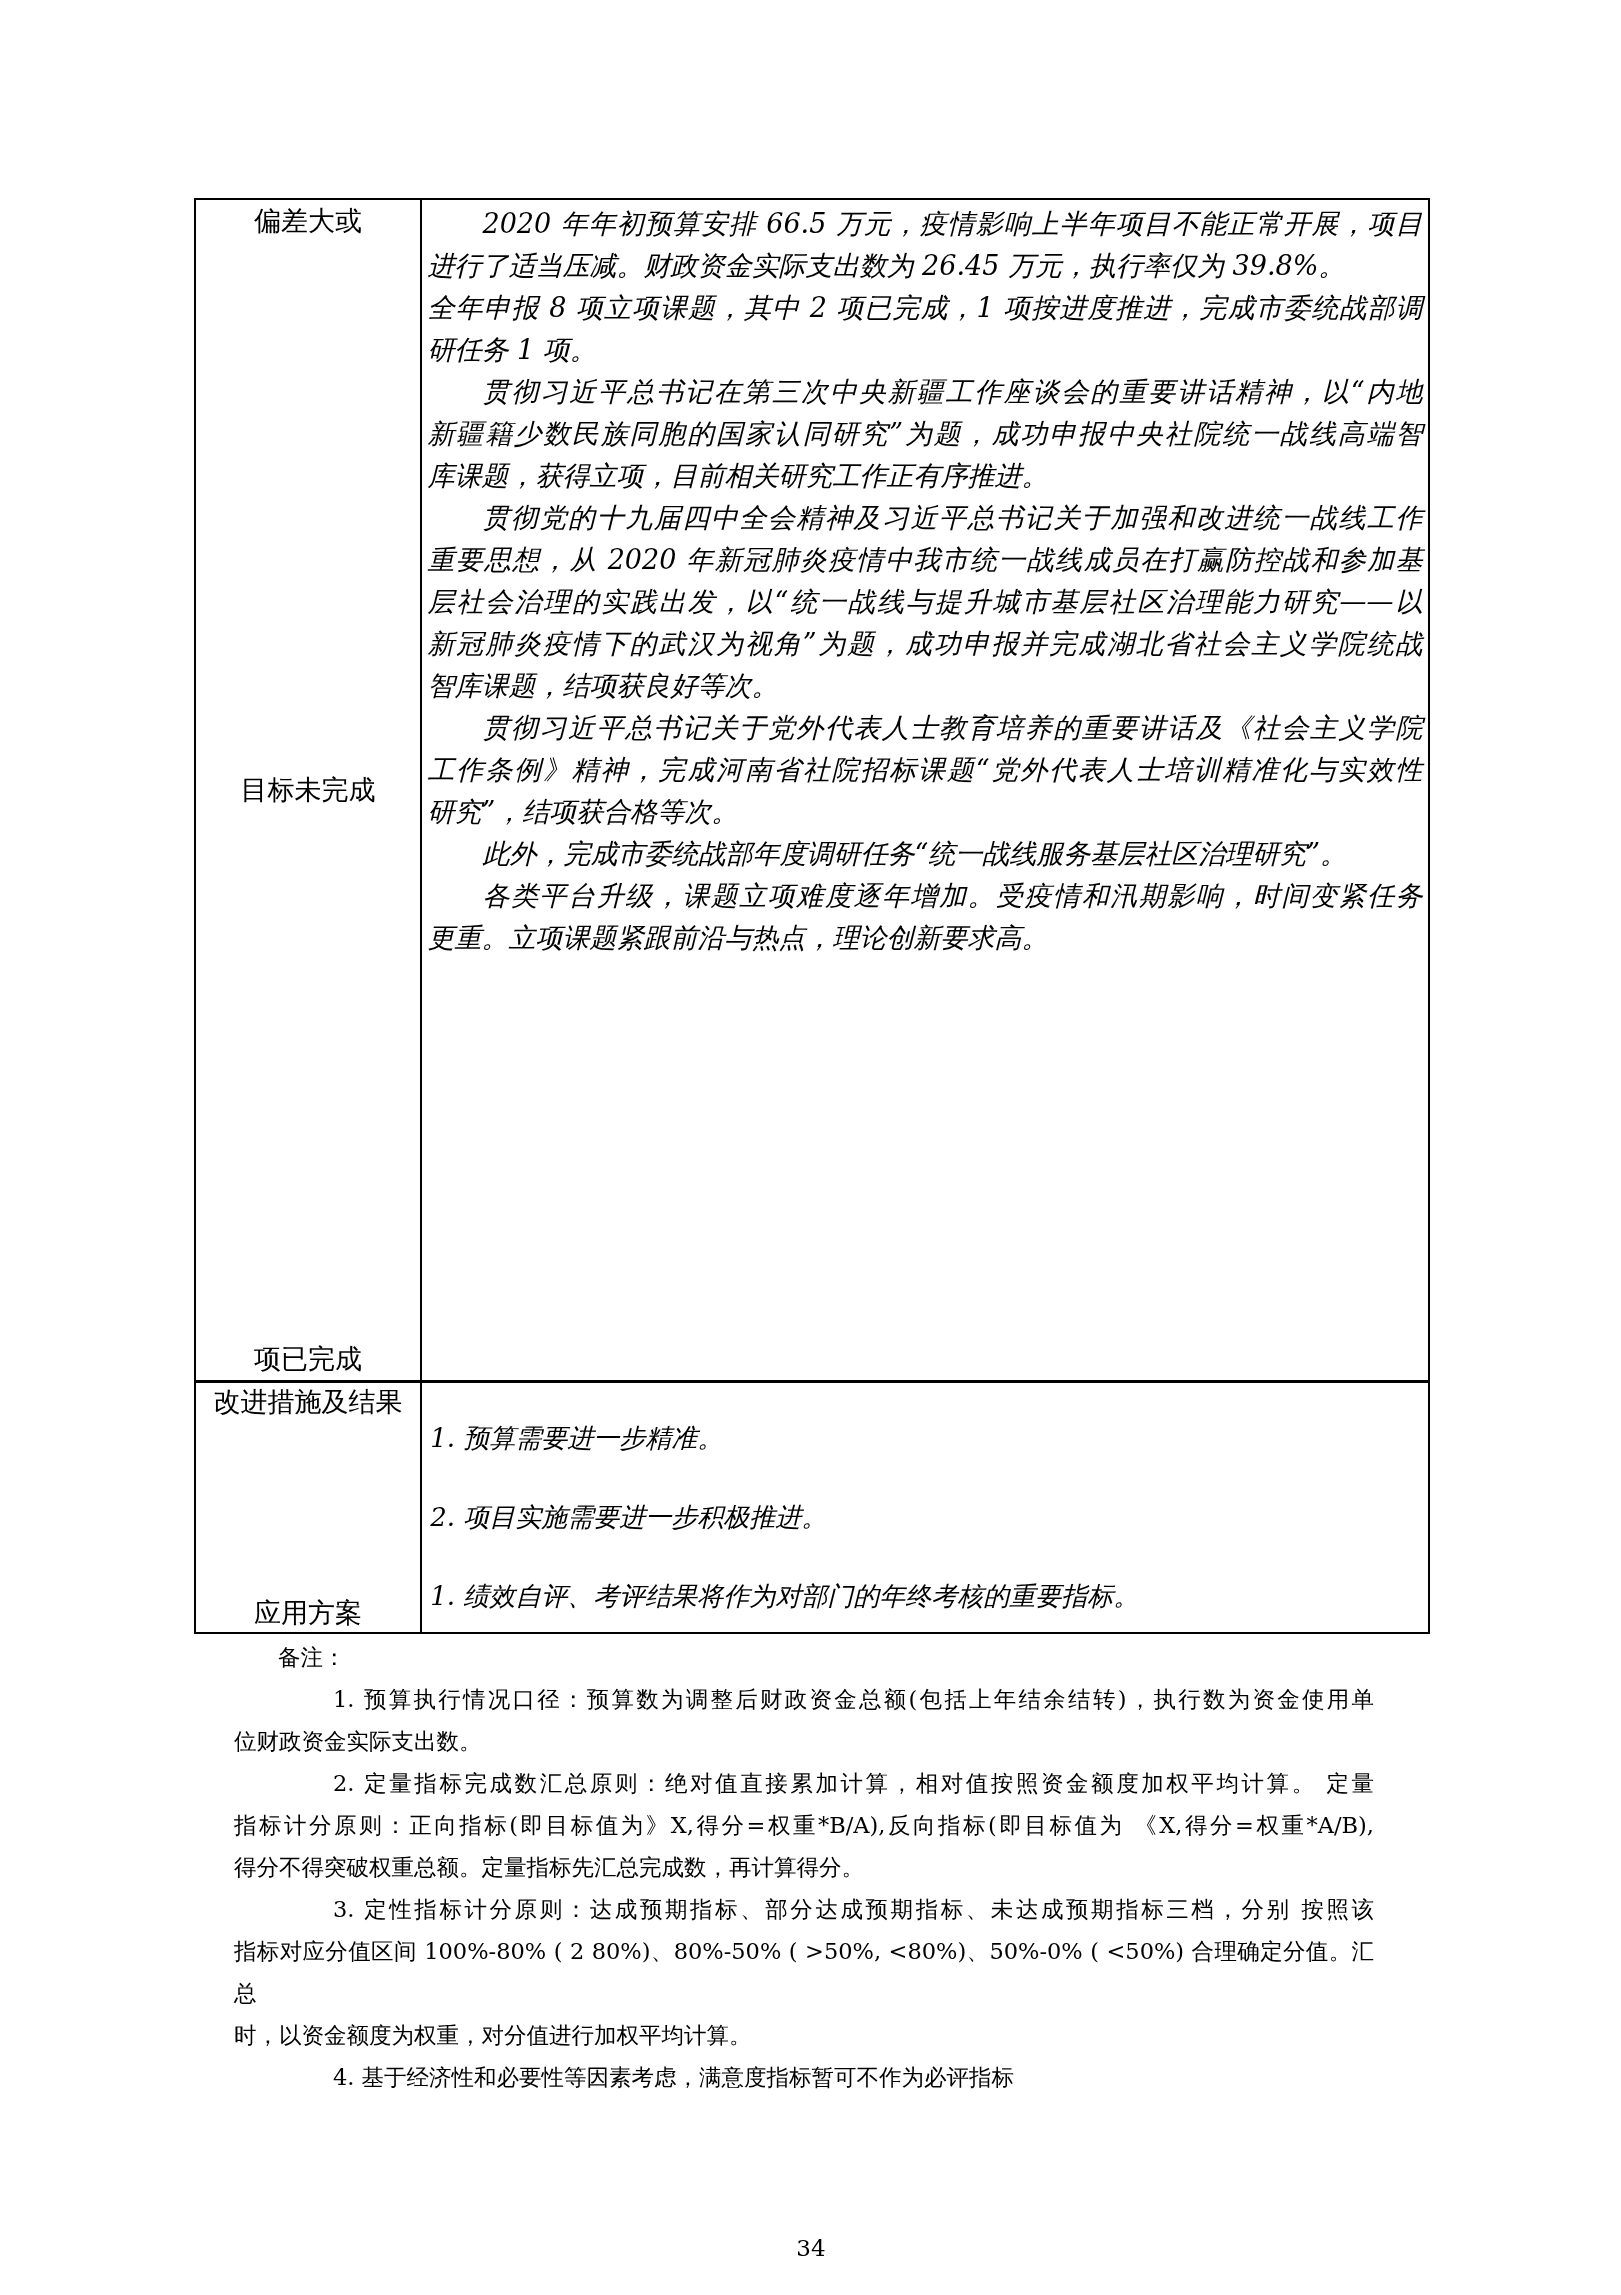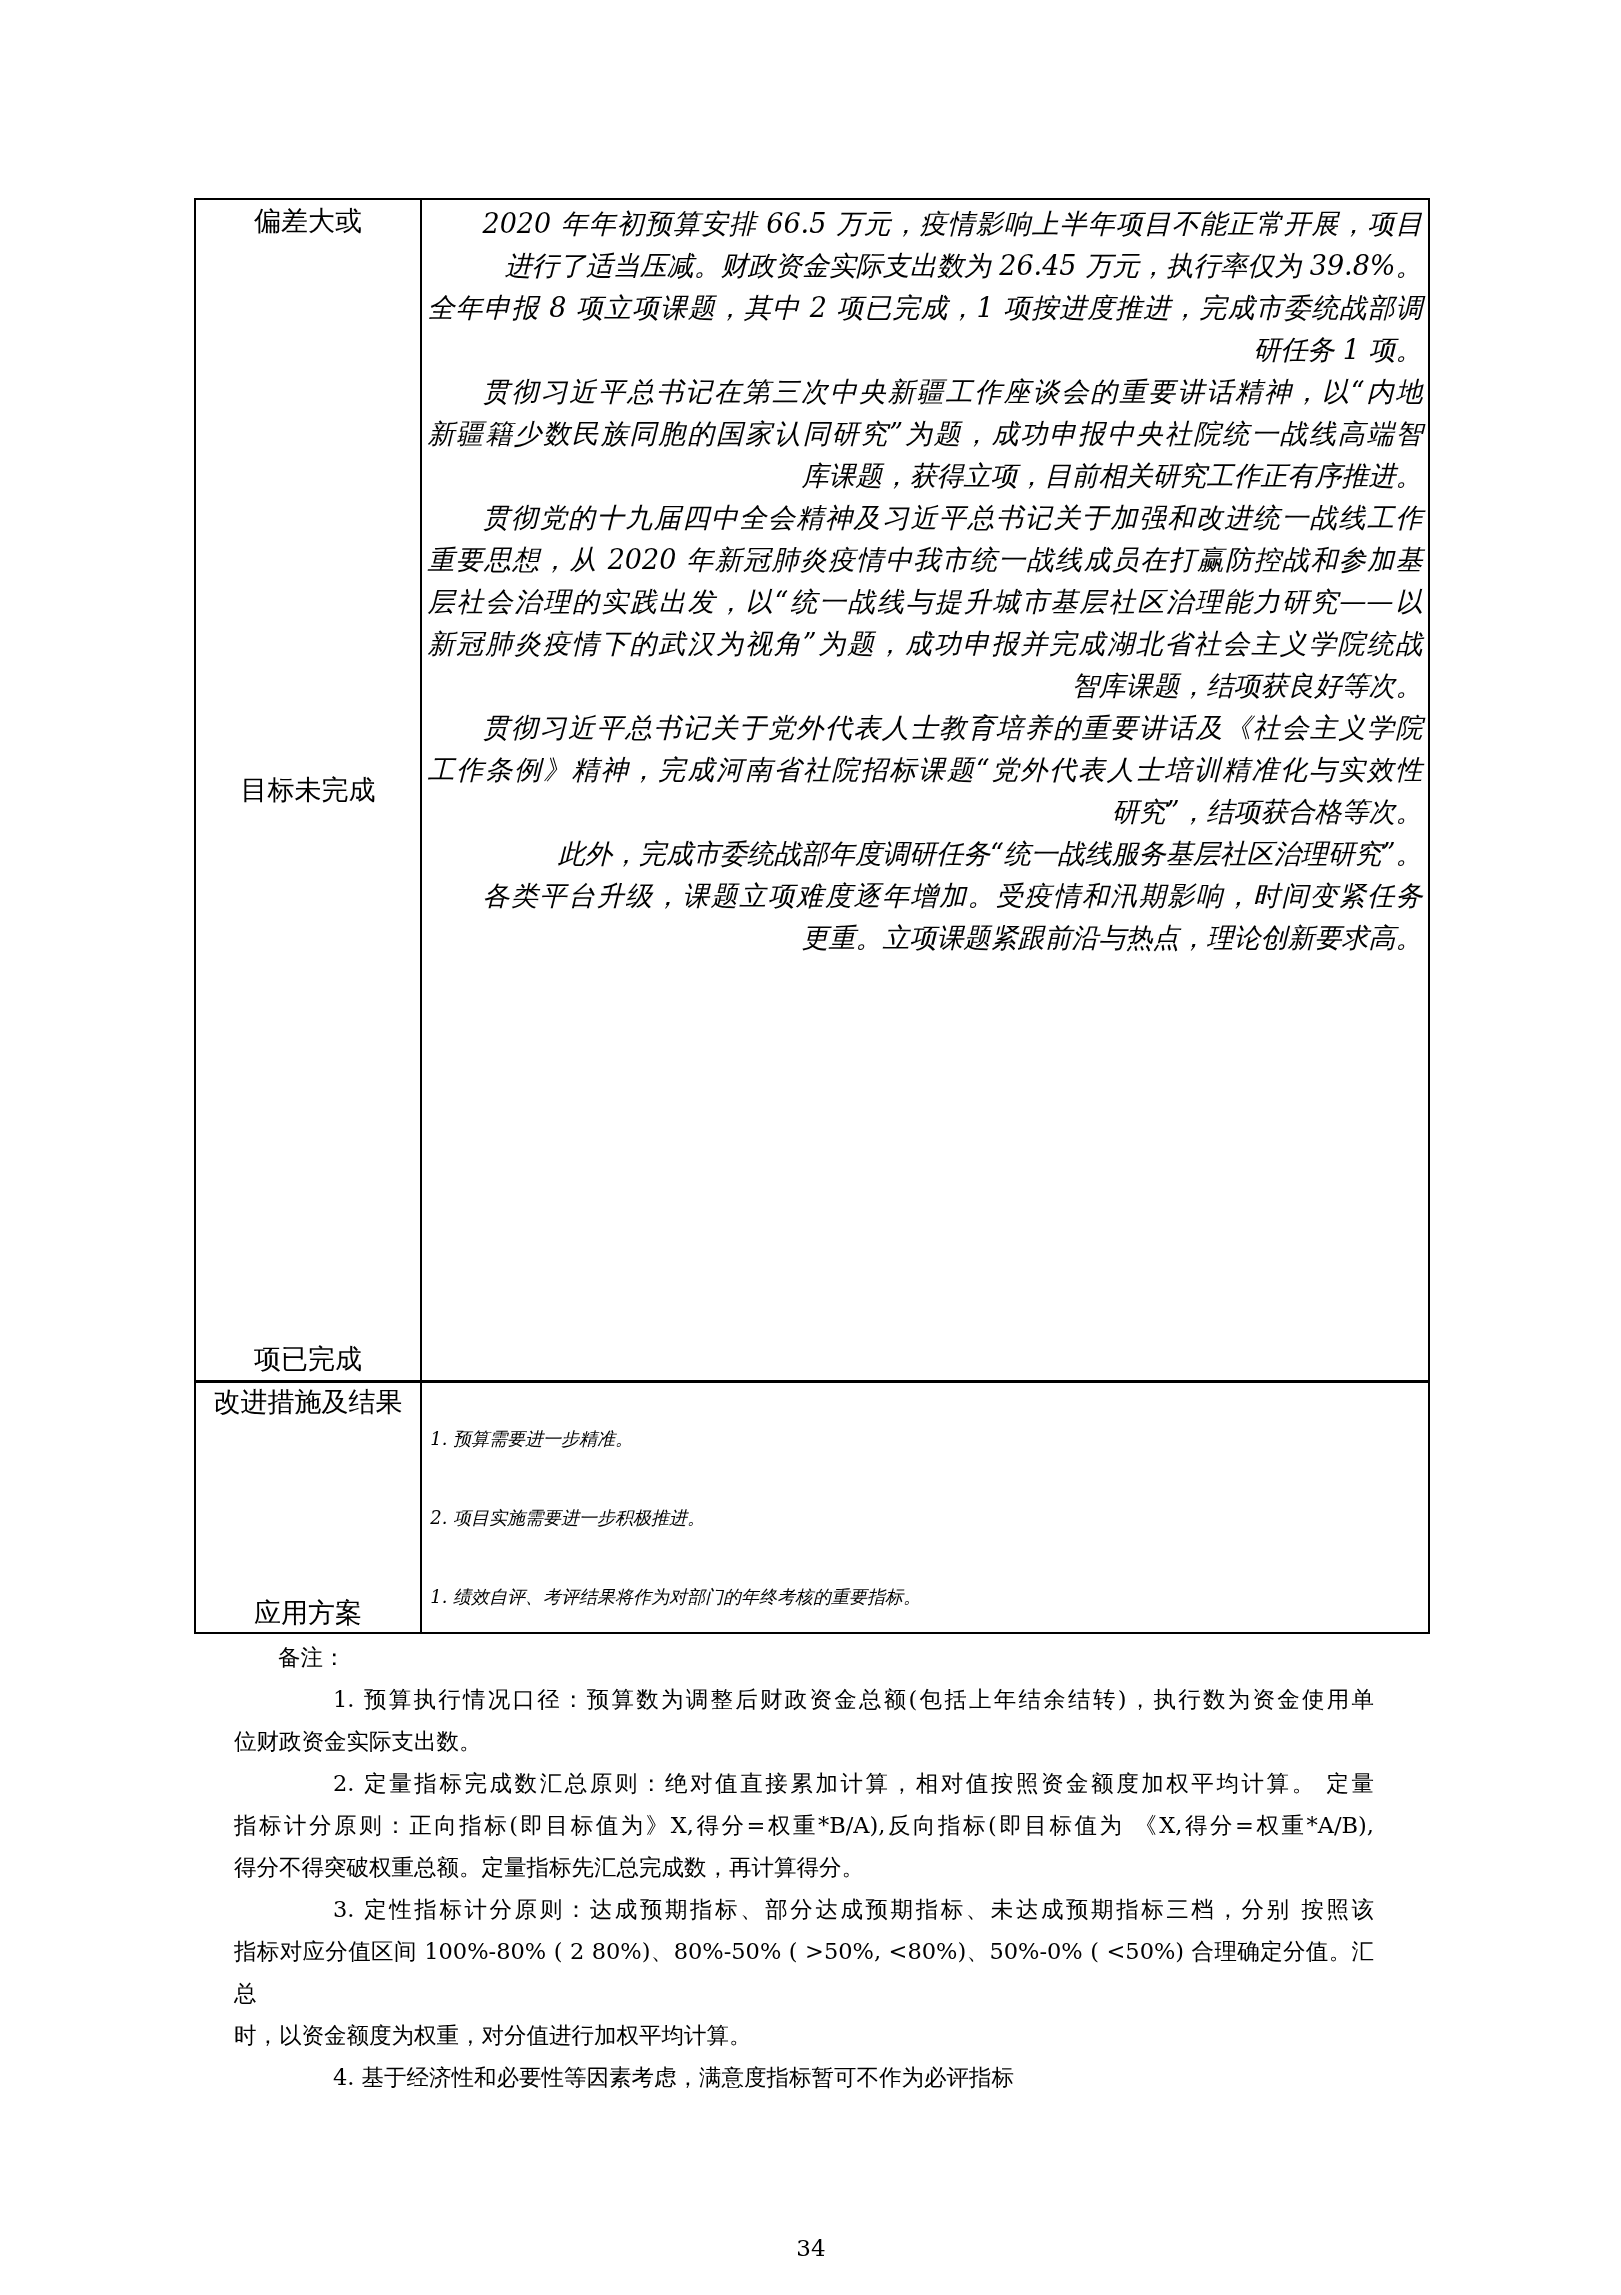--- a/index.html
+++ b/index.html
@@ -41,34 +41,34 @@
   .content-cell {
     flex: 1 1 auto;
     padding: 2.7px 5.5px 0 5.5px;
     overflow: hidden;
     font-style: italic;
   }
   .tline {
     font-size: 27px;
     line-height: 42px;
     height: 42px;
-    text-align: right;
+    text-align: left;
     white-space: pre;
   }
   .tline.ind { padding-left: 55px; }
   .tline.j { white-space: normal; text-align: justify; text-align-last: justify; }
   .items-cell {
     flex: 1 1 auto;
     display: flex;
     flex-direction: column;
     padding: 42px 6.8px 0 8.2px;
     row-gap: 52px;
     overflow: hidden;
   }
-  .item { font-size: 18px; line-height: 27px; white-space: pre; }
+  .item { font-size: 26px; line-height: 27px; white-space: pre; }
   
   .notes {
     position: absolute;
     left: 234px;
     top: 1636px;
     width: 1140px;
     font-size: 22.5px;
     line-height: 42px;
   }
   .note-head { padding-left: 44px; }

